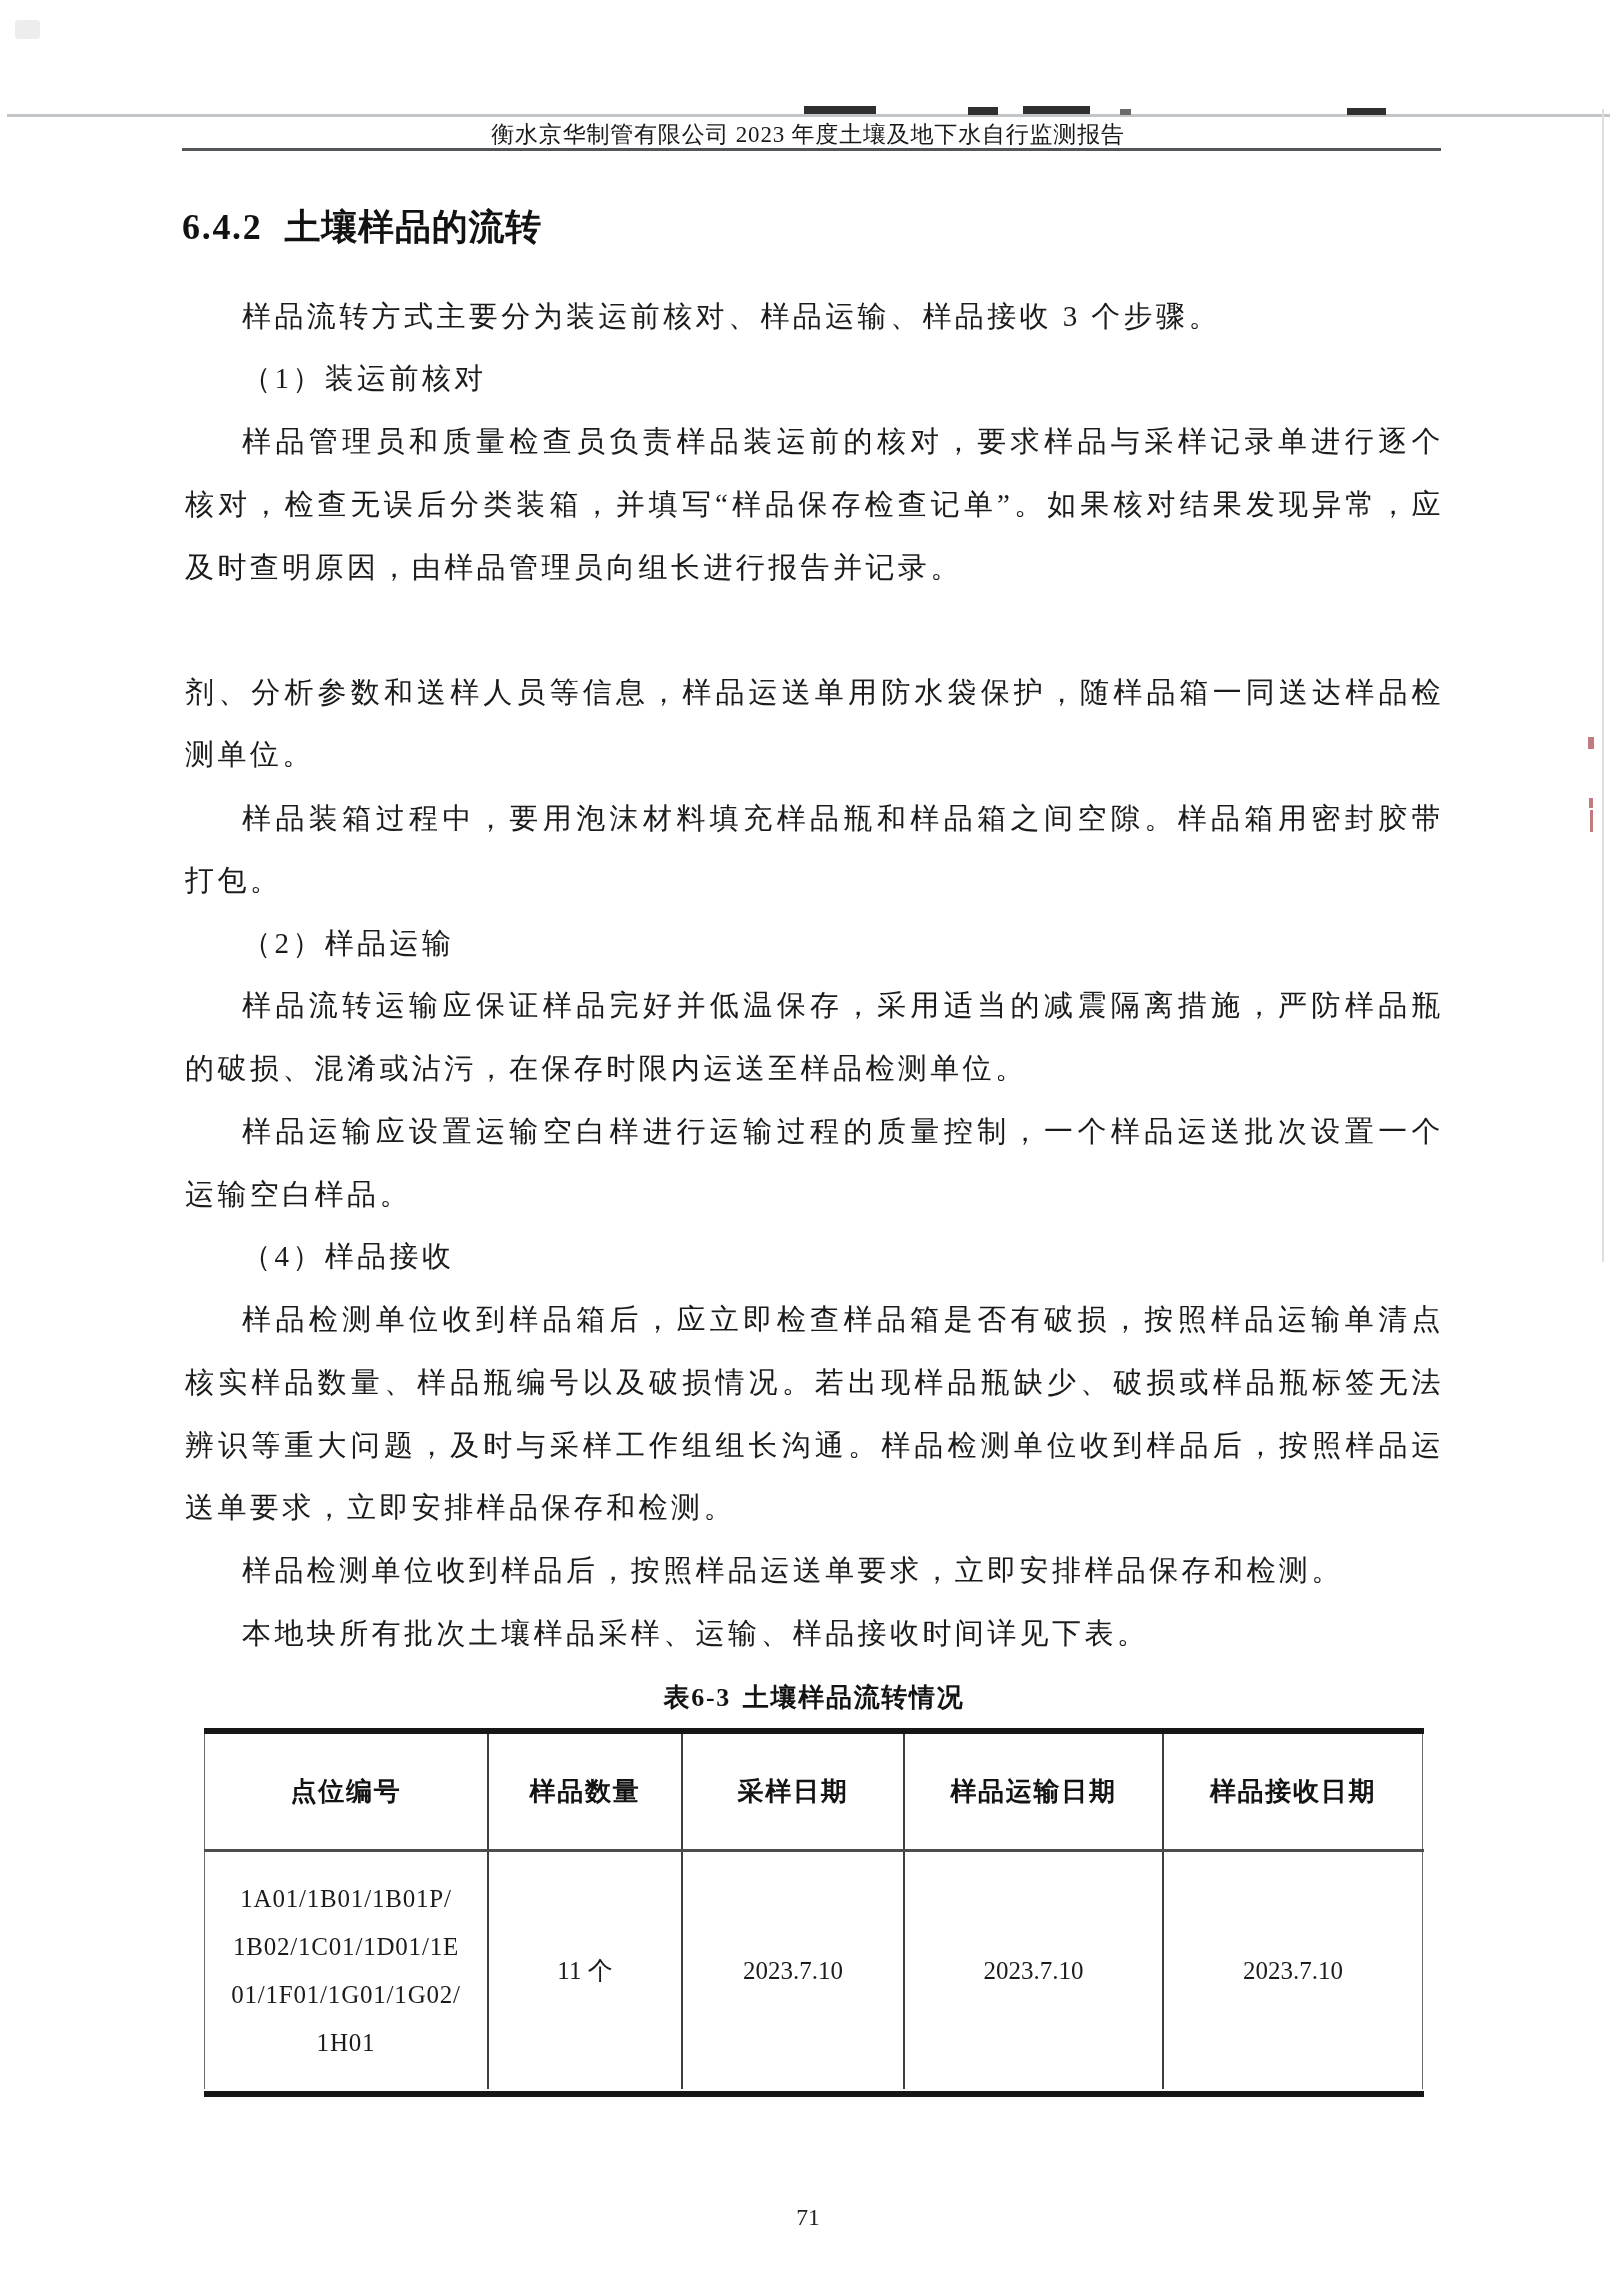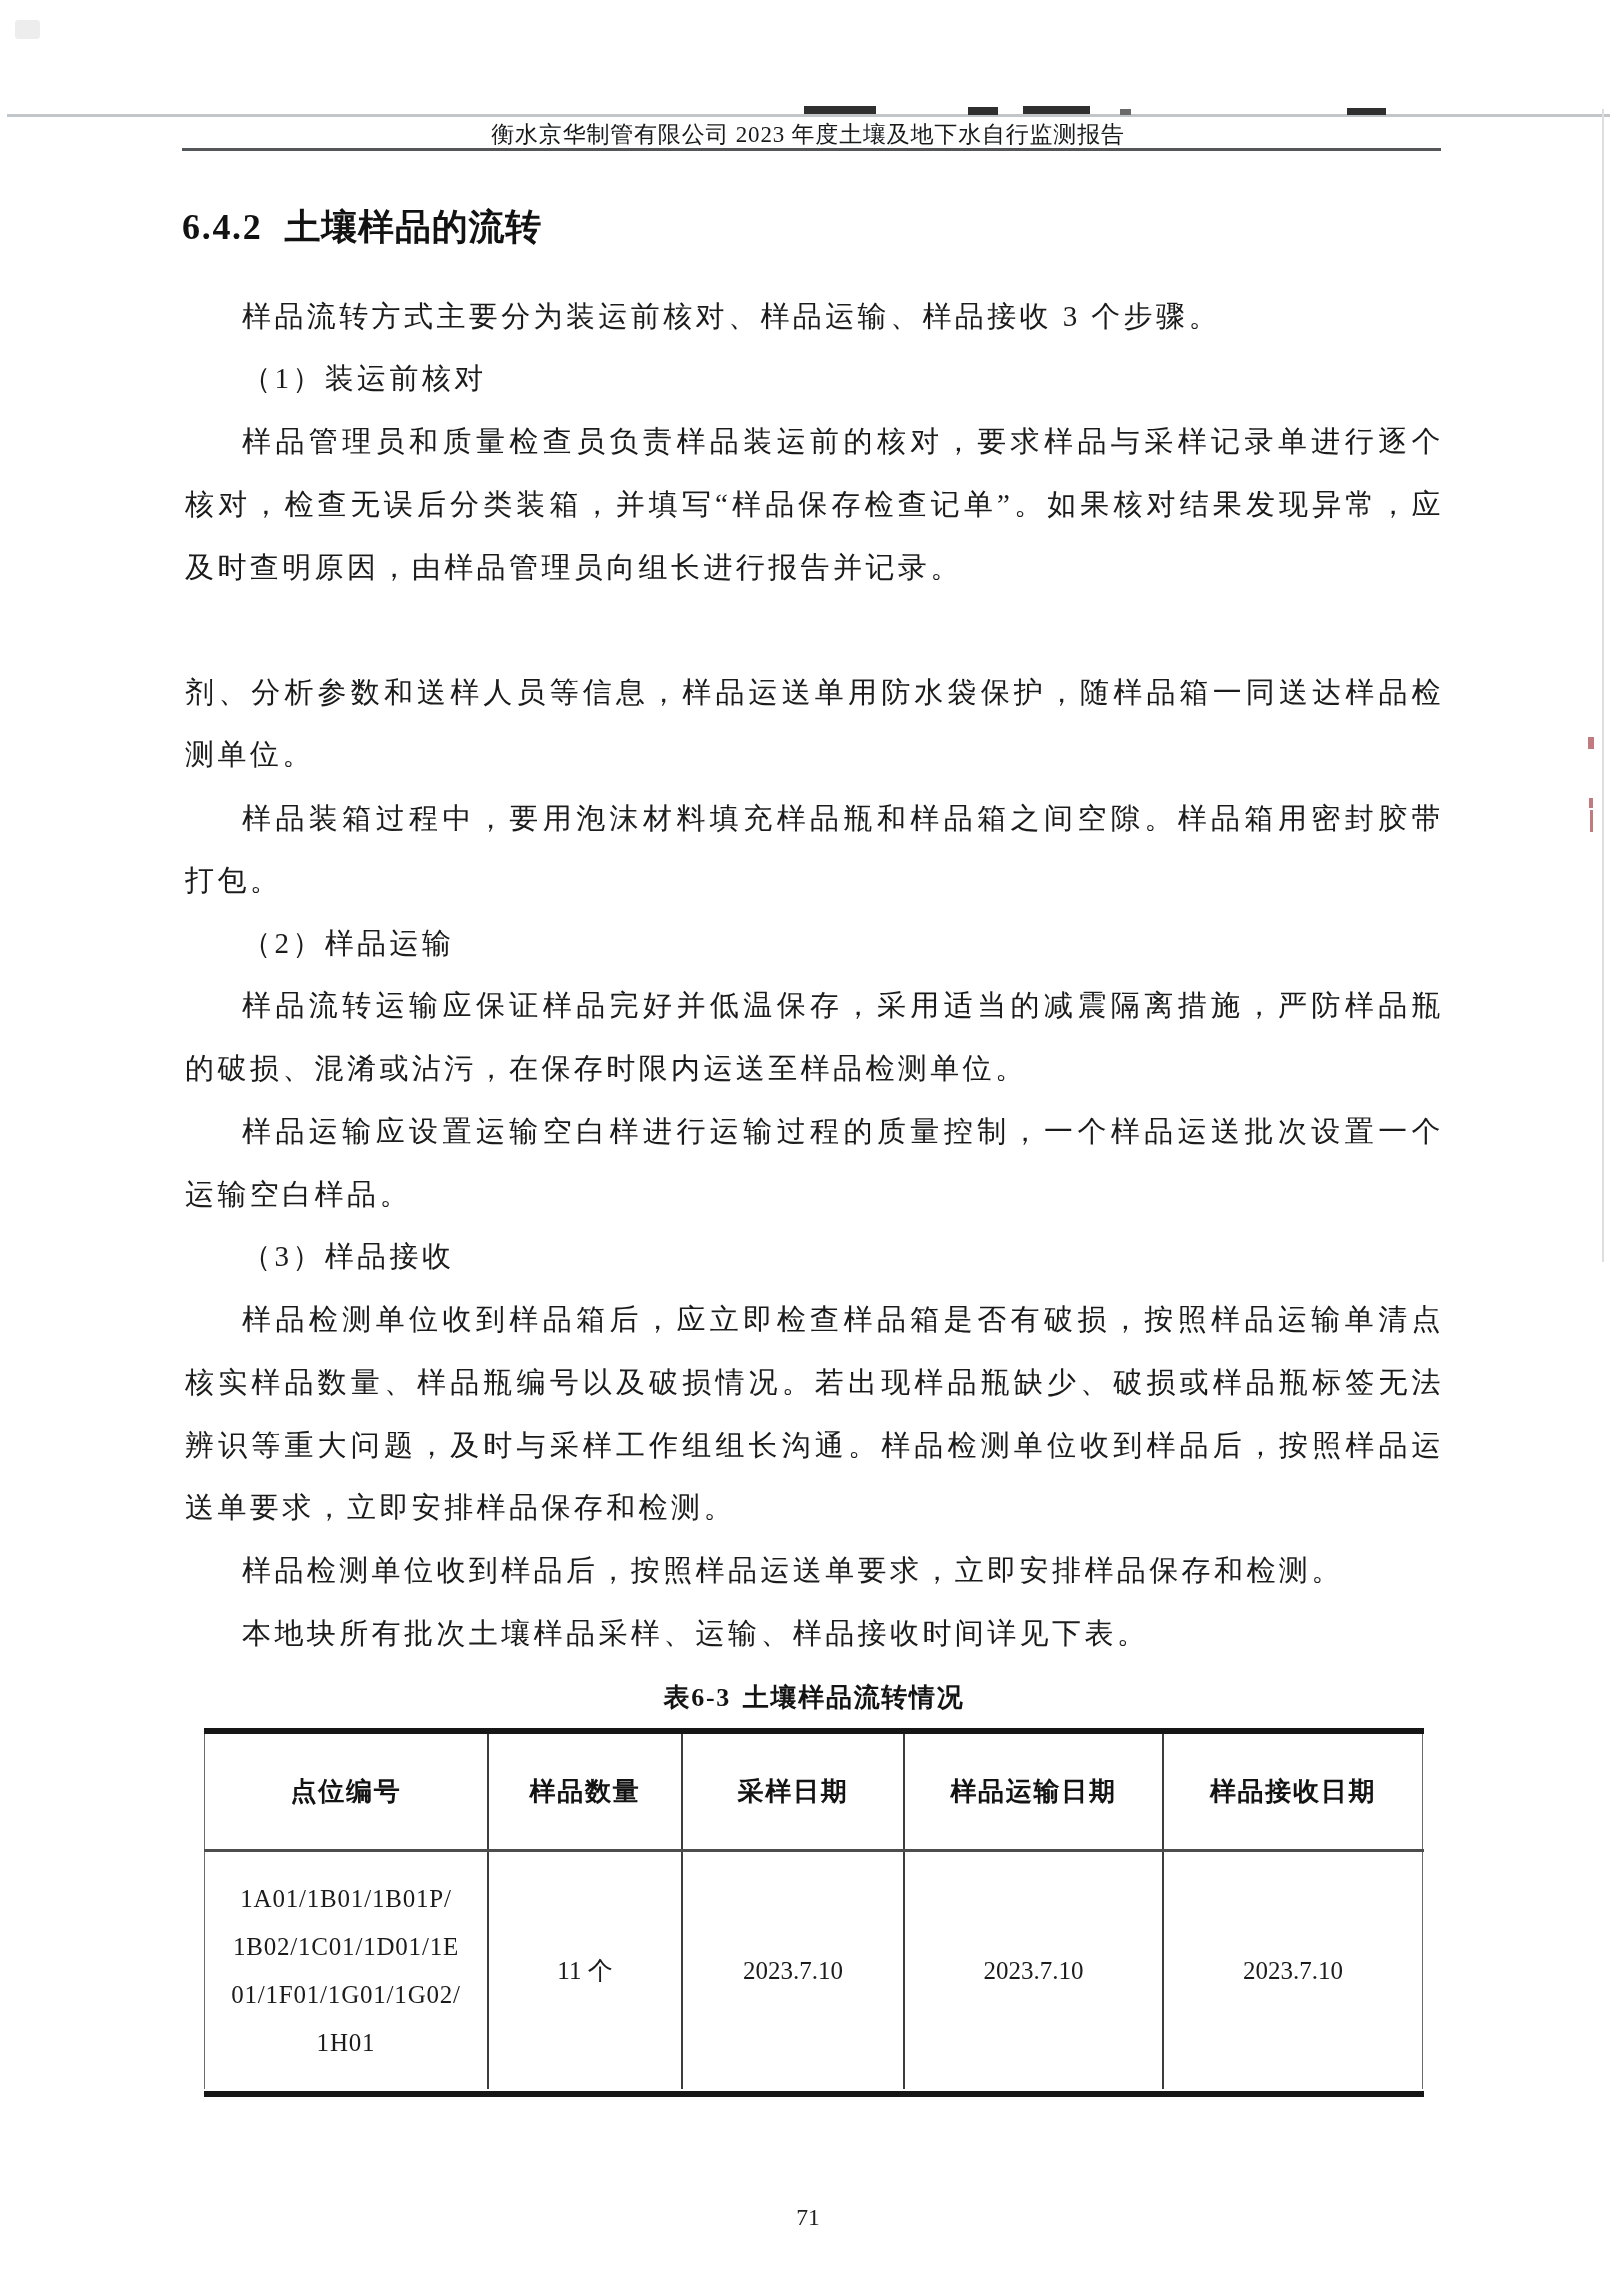--- a/index.html
+++ b/index.html
@@ -83,21 +83,21 @@
   <div class="bline" style="top:545px;">及时查明原因，由样品管理员向组长进行报告并记录。</div>
   <div class="bline full" style="top:670px;">剂、分析参数和送样人员等信息，样品运送单用防水袋保护，随样品箱一同送达样品检</div>
   <div class="bline" style="top:732px;">测单位。</div>
   <div class="bline ind full" style="top:796px;">样品装箱过程中，要用泡沫材料填充样品瓶和样品箱之间空隙。样品箱用密封胶带</div>
   <div class="bline" style="top:858px;">打包。</div>
   <div class="bline ind" style="top:921px;">（2）样品运输</div>
   <div class="bline ind full" style="top:983px;">样品流转运输应保证样品完好并低温保存，采用适当的减震隔离措施，严防样品瓶</div>
   <div class="bline" style="top:1046px;">的破损、混淆或沾污，在保存时限内运送至样品检测单位。</div>
   <div class="bline ind full" style="top:1109px;">样品运输应设置运输空白样进行运输过程的质量控制，一个样品运送批次设置一个</div>
   <div class="bline" style="top:1172px;">运输空白样品。</div>
-  <div class="bline ind" style="top:1234px;">（3）样品接收</div>
+  <div class="bline ind" style="top:1234px;">（4）样品接收</div>
   <div class="bline ind full" style="top:1297px;">样品检测单位收到样品箱后，应立即检查样品箱是否有破损，按照样品运输单清点</div>
   <div class="bline full" style="top:1360px;">核实样品数量、样品瓶编号以及破损情况。若出现样品瓶缺少、破损或样品瓶标签无法</div>
   <div class="bline full" style="top:1423px;">辨识等重大问题，及时与采样工作组组长沟通。样品检测单位收到样品后，按照样品运</div>
   <div class="bline" style="top:1485px;">送单要求，立即安排样品保存和检测。</div>
   <div class="bline ind" style="top:1548px;">样品检测单位收到样品后，按照样品运送单要求，立即安排样品保存和检测。</div>
   <div class="bline ind" style="top:1611px;">本地块所有批次土壤样品采样、运输、样品接收时间详见下表。</div>
 
   <div class="tbl-caption"><span>表6-3</span><span class="sp"></span><span>土壤样品流转情况</span></div>
 
   <div class="tbl">

